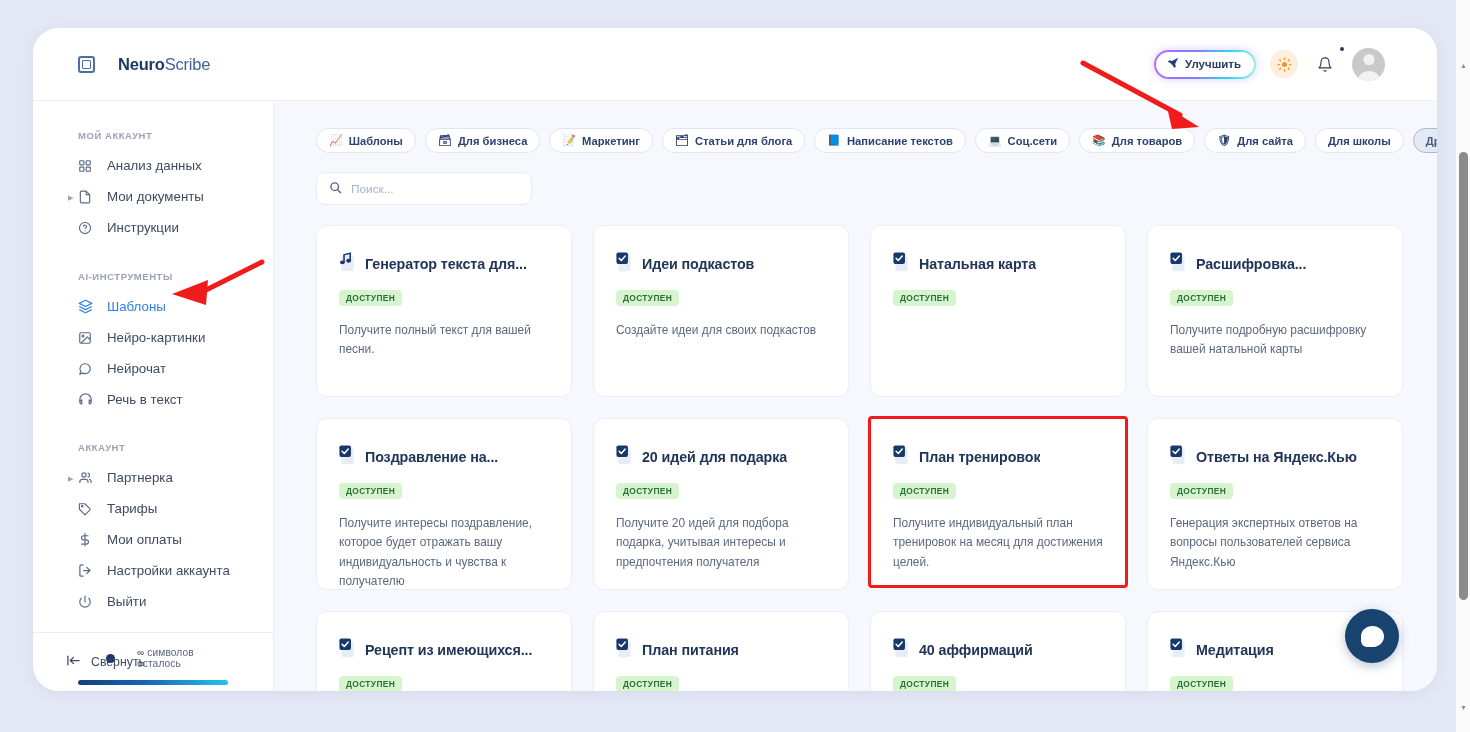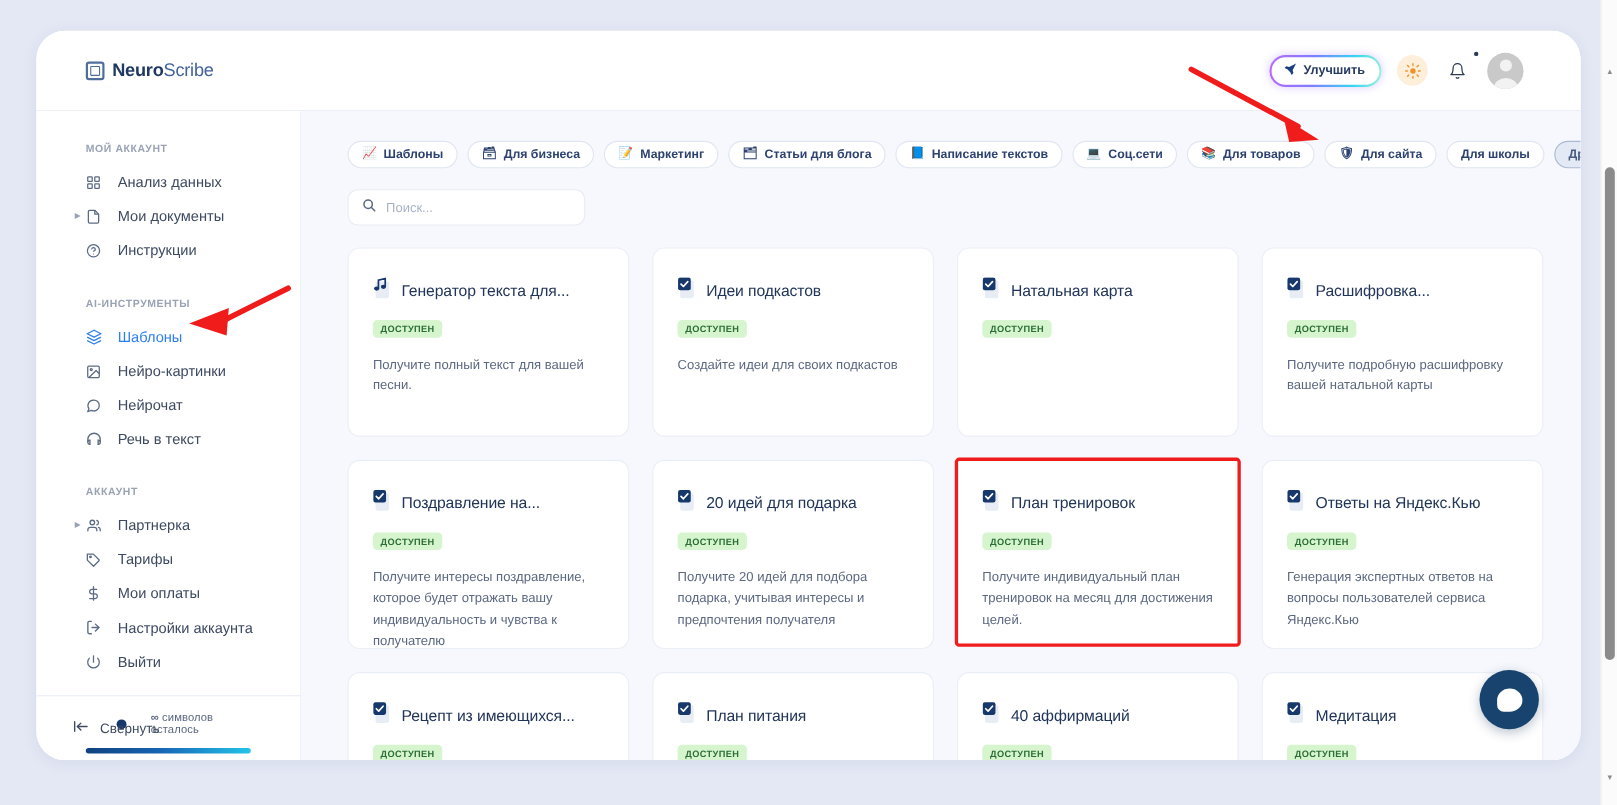--- a/index.html
+++ b/index.html
@@ -25,21 +25,21 @@
   }
   
   .app-header {
     position: absolute; left: 0; top: 0;
     width: 1404px; height: 73px;
     background: #fff;
     border-bottom: 1px solid #eceff6;
     display: flex; align-items: center;
   }
   .brand {
-    display: flex; align-items: center; gap: 7px;
+    display: flex; align-items: center; gap: 23px;
     margin-left: 45px;
   }
   .brand-mark {
     width: 17px; height: 17px; border-radius: 3px;
     border: 2px solid #4e6f9e; position: relative;
     display: flex; align-items: center; justify-content: center;
   }
   .brand-mark::after {
     content: ""; width: 7px; height: 7px;
     border: 1.5px solid #4e6f9e; border-radius: 1px;
@@ -205,21 +205,21 @@
     border-radius: 11px;
     height: 172px; padding: 26px 22px 0 22px;
     cursor: pointer; position: relative;
   }
   .card.highlight {
     border: 3px solid #f01b1b; border-radius: 4px;
     margin: -2px;
   }
   .card-head { display: flex; align-items: center; gap: 9px; }
   .card-title {
-    font-size: 14.3px; font-weight: 400; color: #213559;
+    font-size: 14.3px; font-weight: 700; color: #213559;
     letter-spacing: -.1px; white-space: nowrap;
     overflow: hidden; text-overflow: ellipsis;
   }
   .badge {
     display: inline-block; margin-top: 14px;
     background: #d6f5cf; color: #2c6e36;
     font-size: 8.4px; font-weight: 700; letter-spacing: .35px;
     padding: 3px 7px; border-radius: 4px;
   }
   .card-desc {

